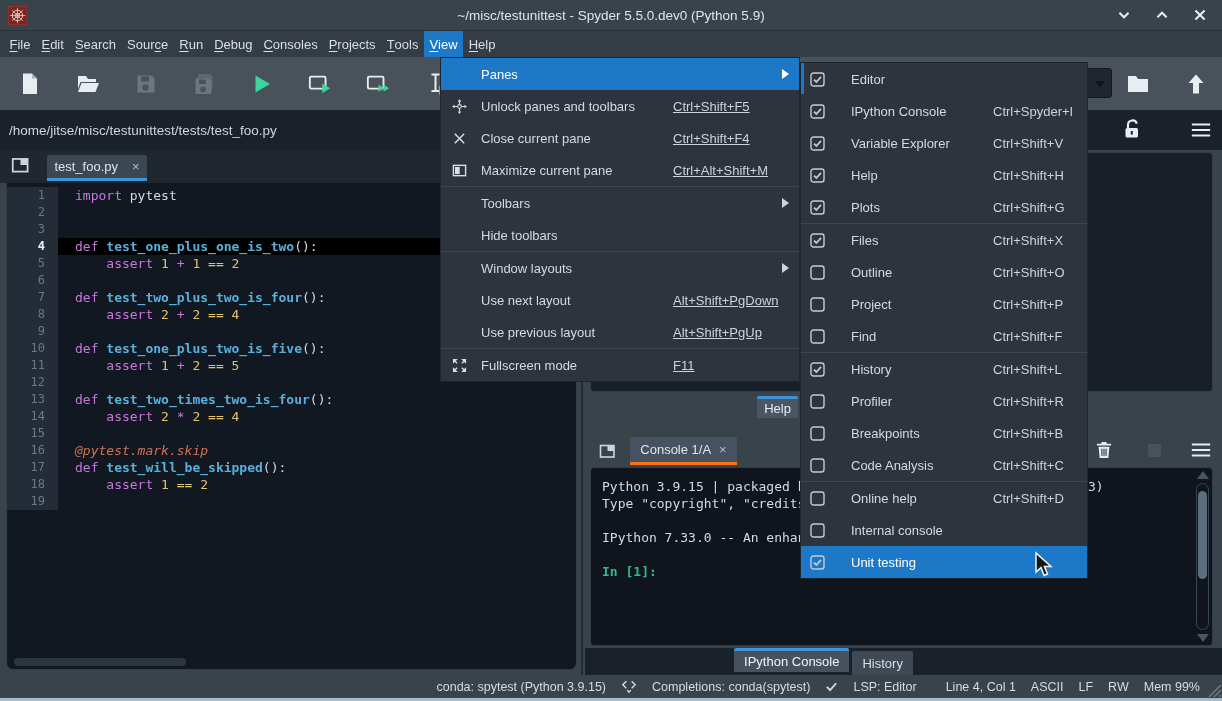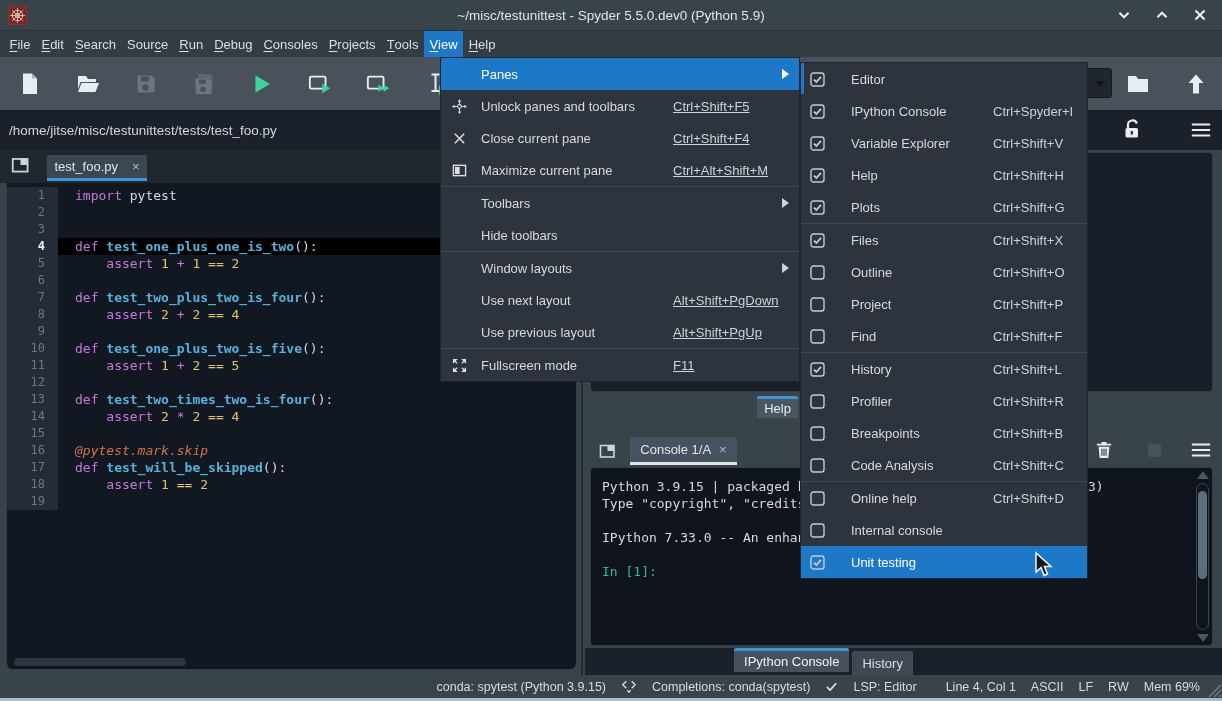--- a/index.html
+++ b/index.html
@@ -70,34 +70,34 @@
   
   #help-box { left:590px; top:152px; width:623px; height:240px; background:#191f29;
               border:1px solid #333d49; border-radius:4px; }
   #help-tab { left:757px; top:396px; width:41px; height:22px; background:#4a5662;
               border-top:3px solid #3f93d8; color:#e9edf2; font-size:13px;
               display:flex; align-items:center; justify-content:center; border-radius:2px 2px 0 0; }
 
   
   #con-newwin { left:598px; top:441px; width:20px; height:20px; }
   #con-tab { left:630px; top:437px; width:107px; height:28px; background:#46525f;
-             border-bottom:3px solid #e5e5e5; color:#dfe5ea; font-size:13px;
+             border-bottom:3px solid #f97316; color:#dfe5ea; font-size:13px;
              display:flex; align-items:center; justify-content:center; gap:8px;
              border-radius:2px 2px 0 0; }
   #con-trash { left:1094px; top:440px; width:20px; height:20px; }
   #con-gray { left:1148px; top:444px; width:13px; height:13px; background:#566068;
               opacity:.55; border-radius:2px; }
   #con-burger { left:1190px; top:441px; width:22px; height:18px; }
   #con-box { left:590px; top:467px; width:623px; height:179px; background:#10151d;
              border:1px solid #333d49; border-radius:4px; overflow:hidden;
              font-family:"DejaVu Sans Mono", monospace; font-size:13px; color:#d5dbe3; }
   #con-lines { position:relative; padding:10px 0 0 11px; }
   .con-line { height:17px; line-height:17px; white-space:pre; }
   #con-frag { position:absolute; left:497px; top:10px; height:17px; line-height:17px; }
-  .prompt { color:#30bc89; font-weight:normal; }
+  .prompt { color:#30bc89; font-weight:bold; }
   
   #con-sb { left:1193px; top:471px; width:19px; height:171px; }
   #con-sb .track { position:absolute; left:3px; top:12px; width:13px; height:147px;
                    border:1px solid #3a4552; border-radius:7px; }
   #con-sb .thumb { position:absolute; left:5px; top:20px; width:9px; height:88px;
                    background:#5c6d7d; border-radius:5px; }
   .sb-arrow { position:absolute; left:4px; width:0; height:0;
               border-left:6px solid transparent; border-right:6px solid transparent; }
   .sb-up { top:0; border-bottom:8px solid #49565f; }
   .sb-down { bottom:0; border-top:8px solid #49565f; }
@@ -419,21 +419,21 @@
     <span class="sicon">
       <svg width="13" height="13" viewBox="0 0 14 14" fill="none" stroke="#d6dce2" stroke-width="2">
           <path d="M2 7.5l3.5 3.5L12 3.5"></path>
         </svg>
     </span>
     <span>LSP: Editor</span>
     <span style="margin-left:14px;">Line 4, Col 1</span>
     <span>ASCII</span>
     <span>LF</span>
     <span>RW</span>
-    <span>Mem 69%</span>
+    <span>Mem 99%</span>
   </div>
   <svg id="grip" width="16" height="16" viewBox="0 0 16 16" stroke="#6f7b86" stroke-width="1.5">
     <path d="M4 16L16 4M9 16l7-7M14 16l2-2"></path>
   </svg>
   <div id="bottom-edge" class="abs"></div>
 
   <div id="view-menu" class="menu abs">
       <div class="mrow hl">
         <span class="micon"></span>
         <span class="mlabel">Panes</span>

